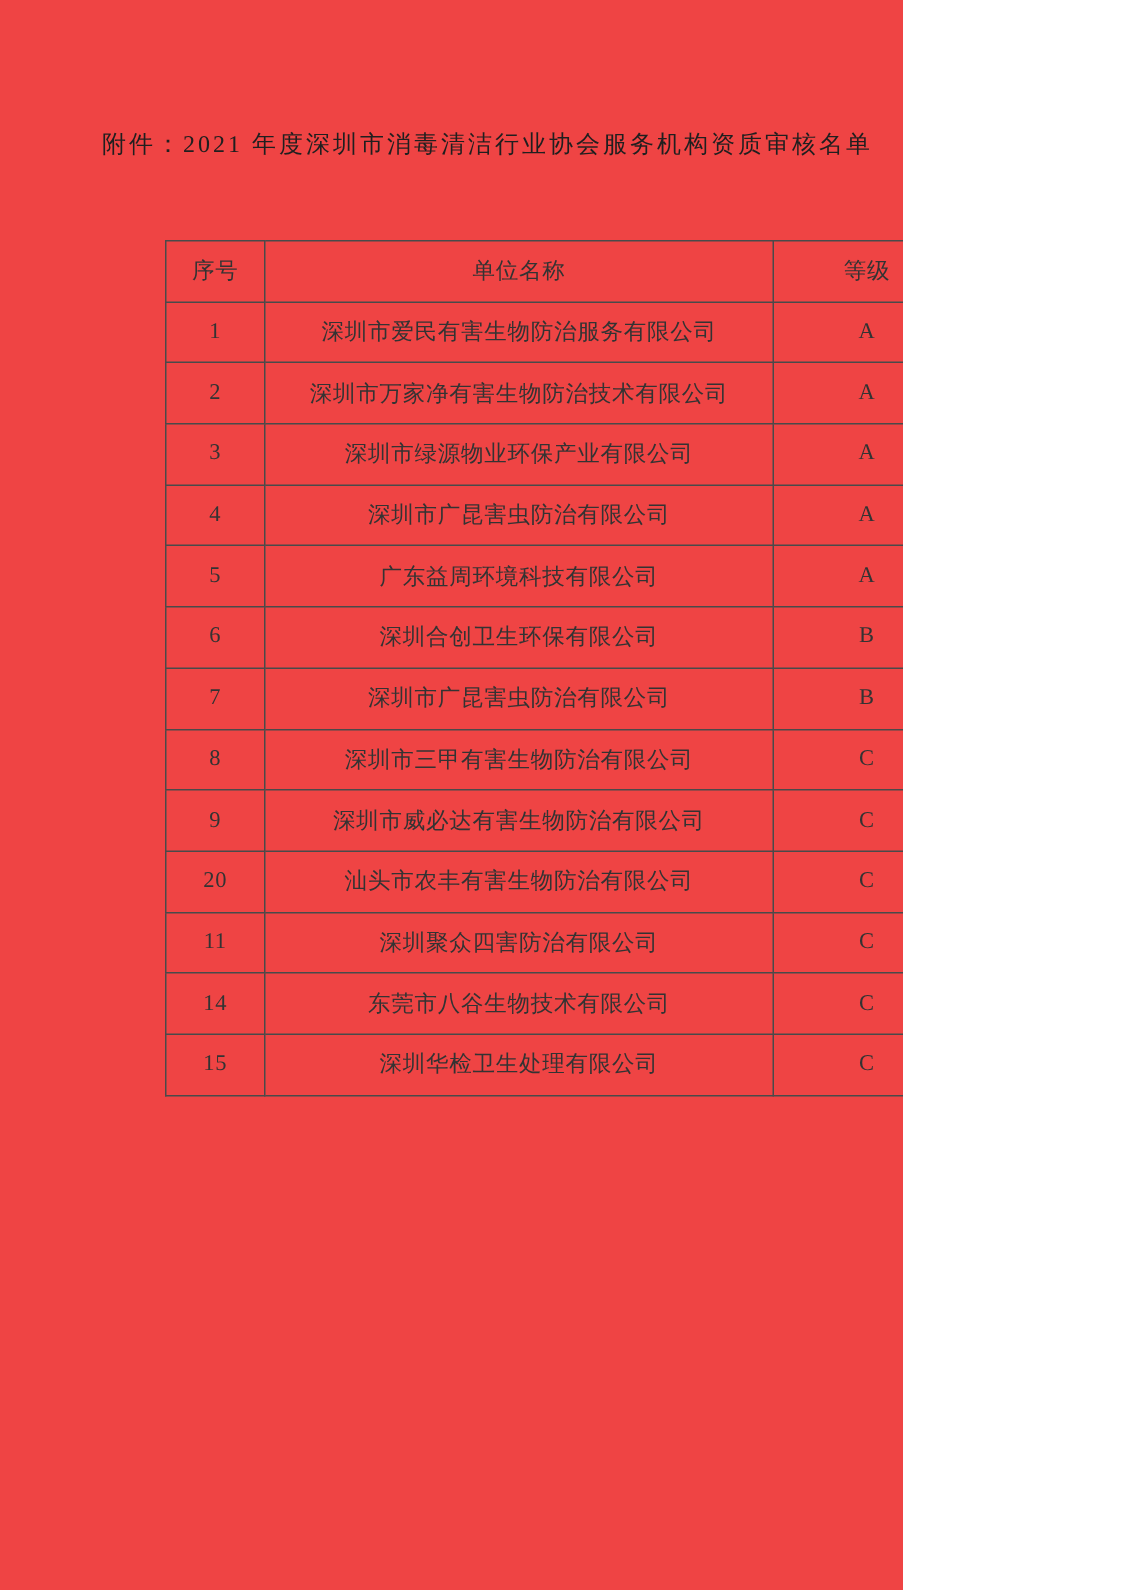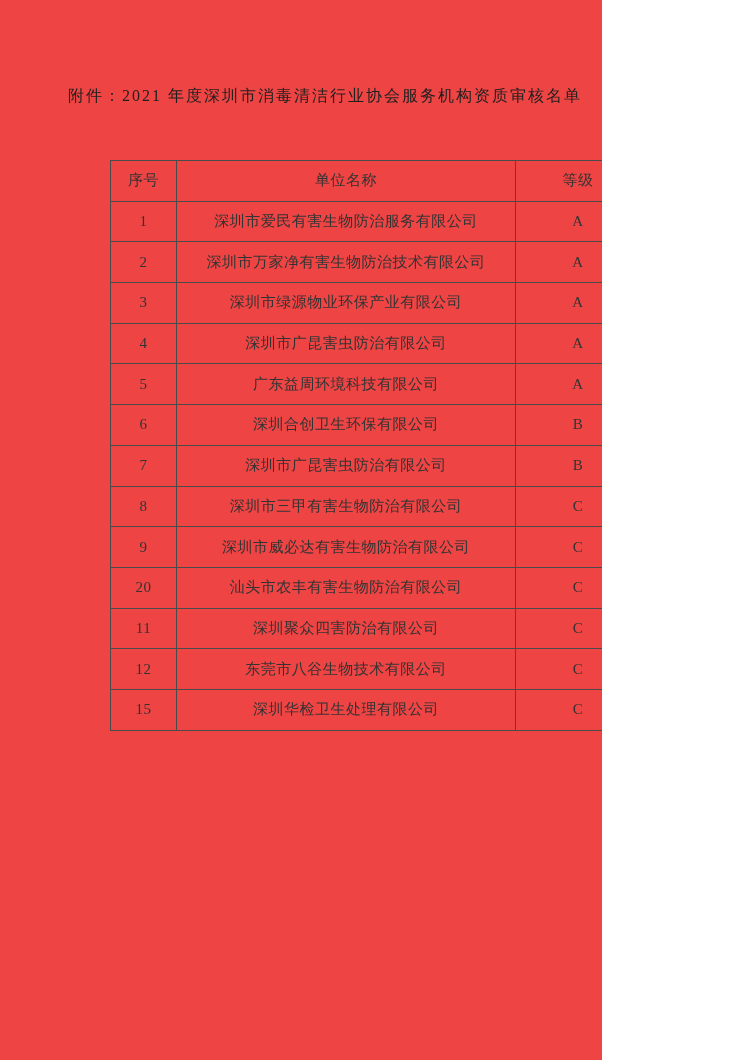--- a/index.html
+++ b/index.html
@@ -131,21 +131,21 @@
       <td>C</td>
     </tr>
 
     <tr>
       <td>11</td>
       <td>深圳聚众四害防治有限公司</td>
       <td>C</td>
     </tr>
 
     <tr>
-      <td>12</td>
+      <td>14</td>
       <td>东莞市八谷生物技术有限公司</td>
       <td>C</td>
     </tr>
 
 
 
     <tr>
       <td>15</td>
       <td>深圳华检卫生处理有限公司</td>
       <td>C</td>

